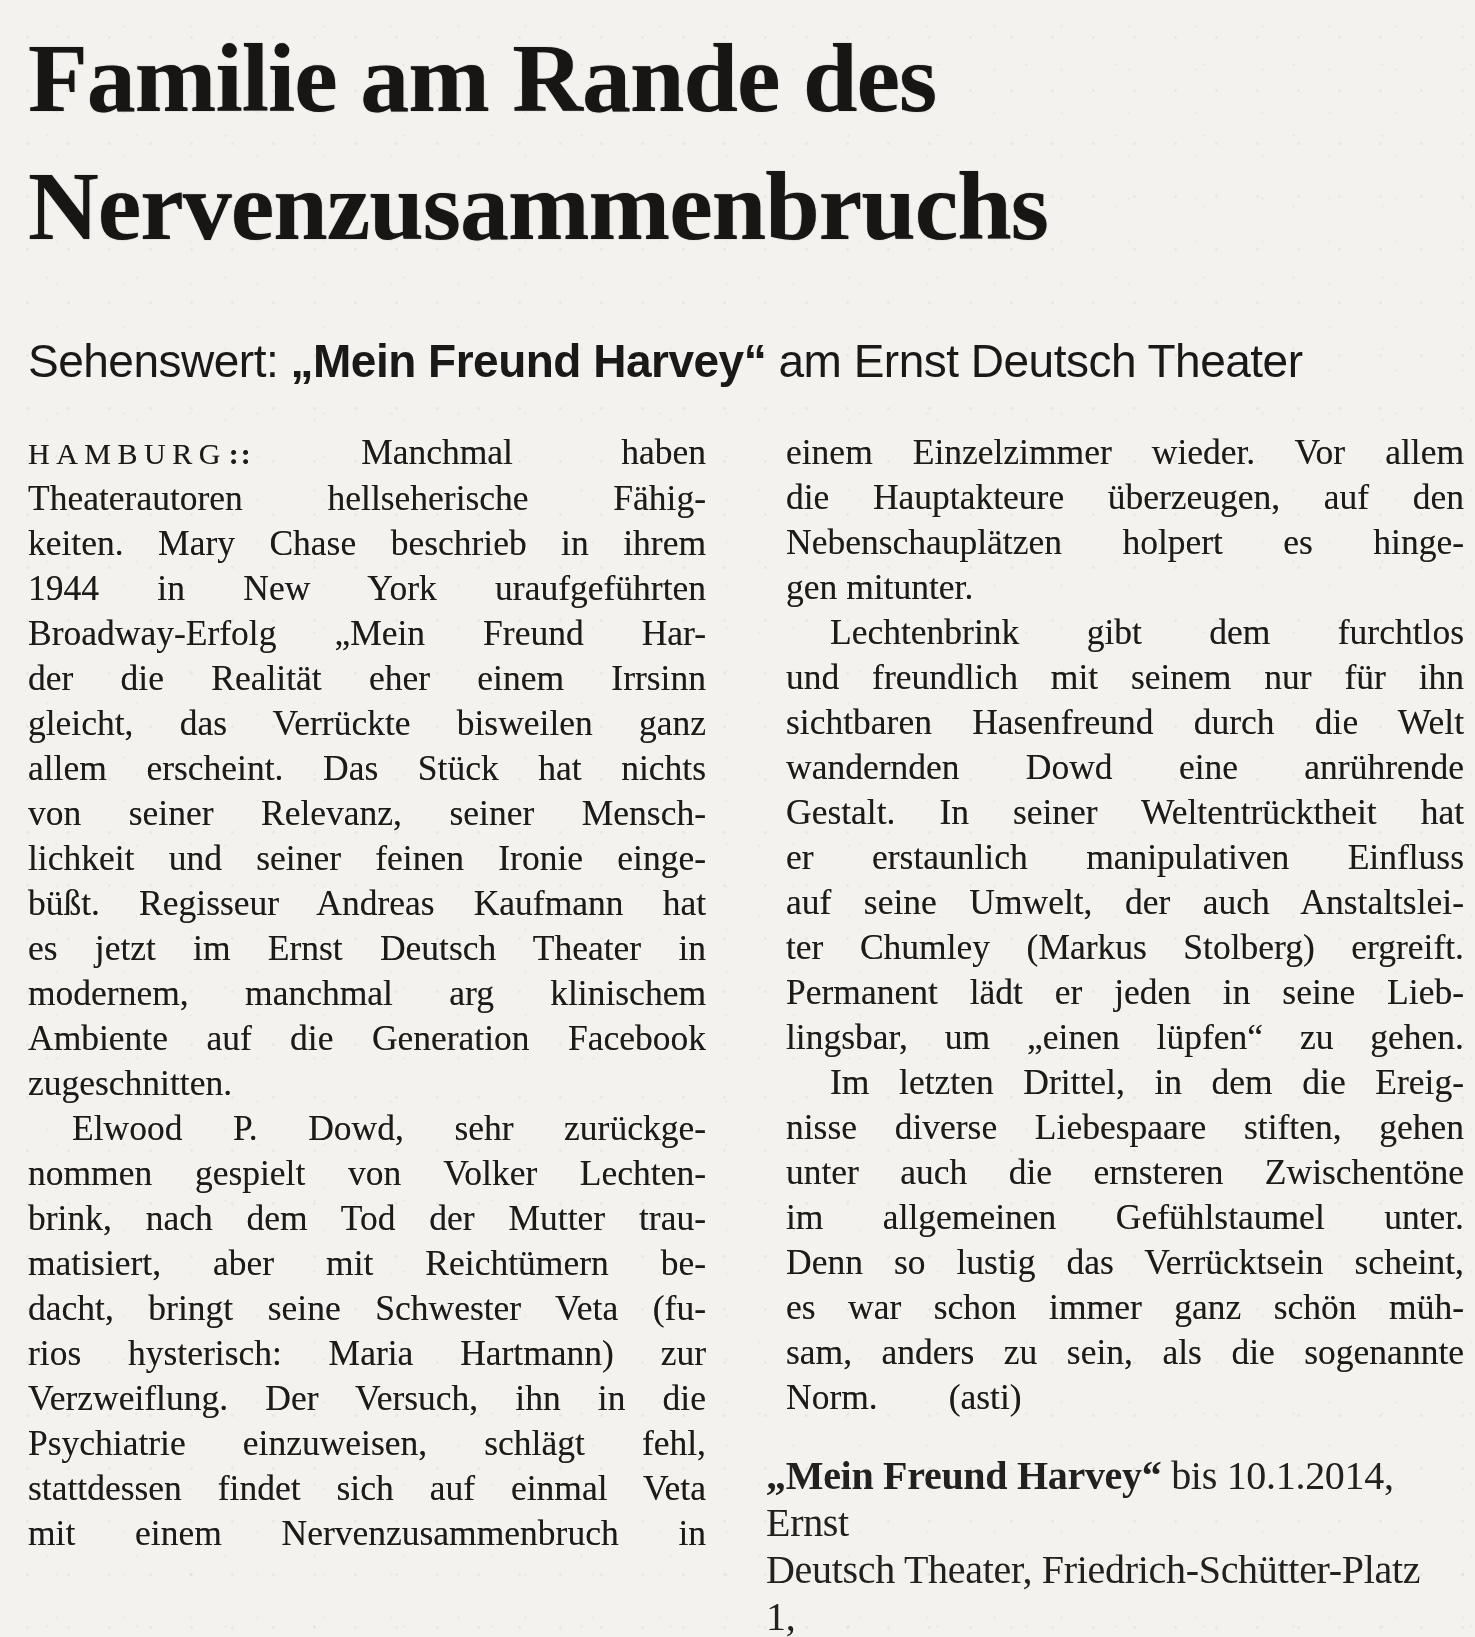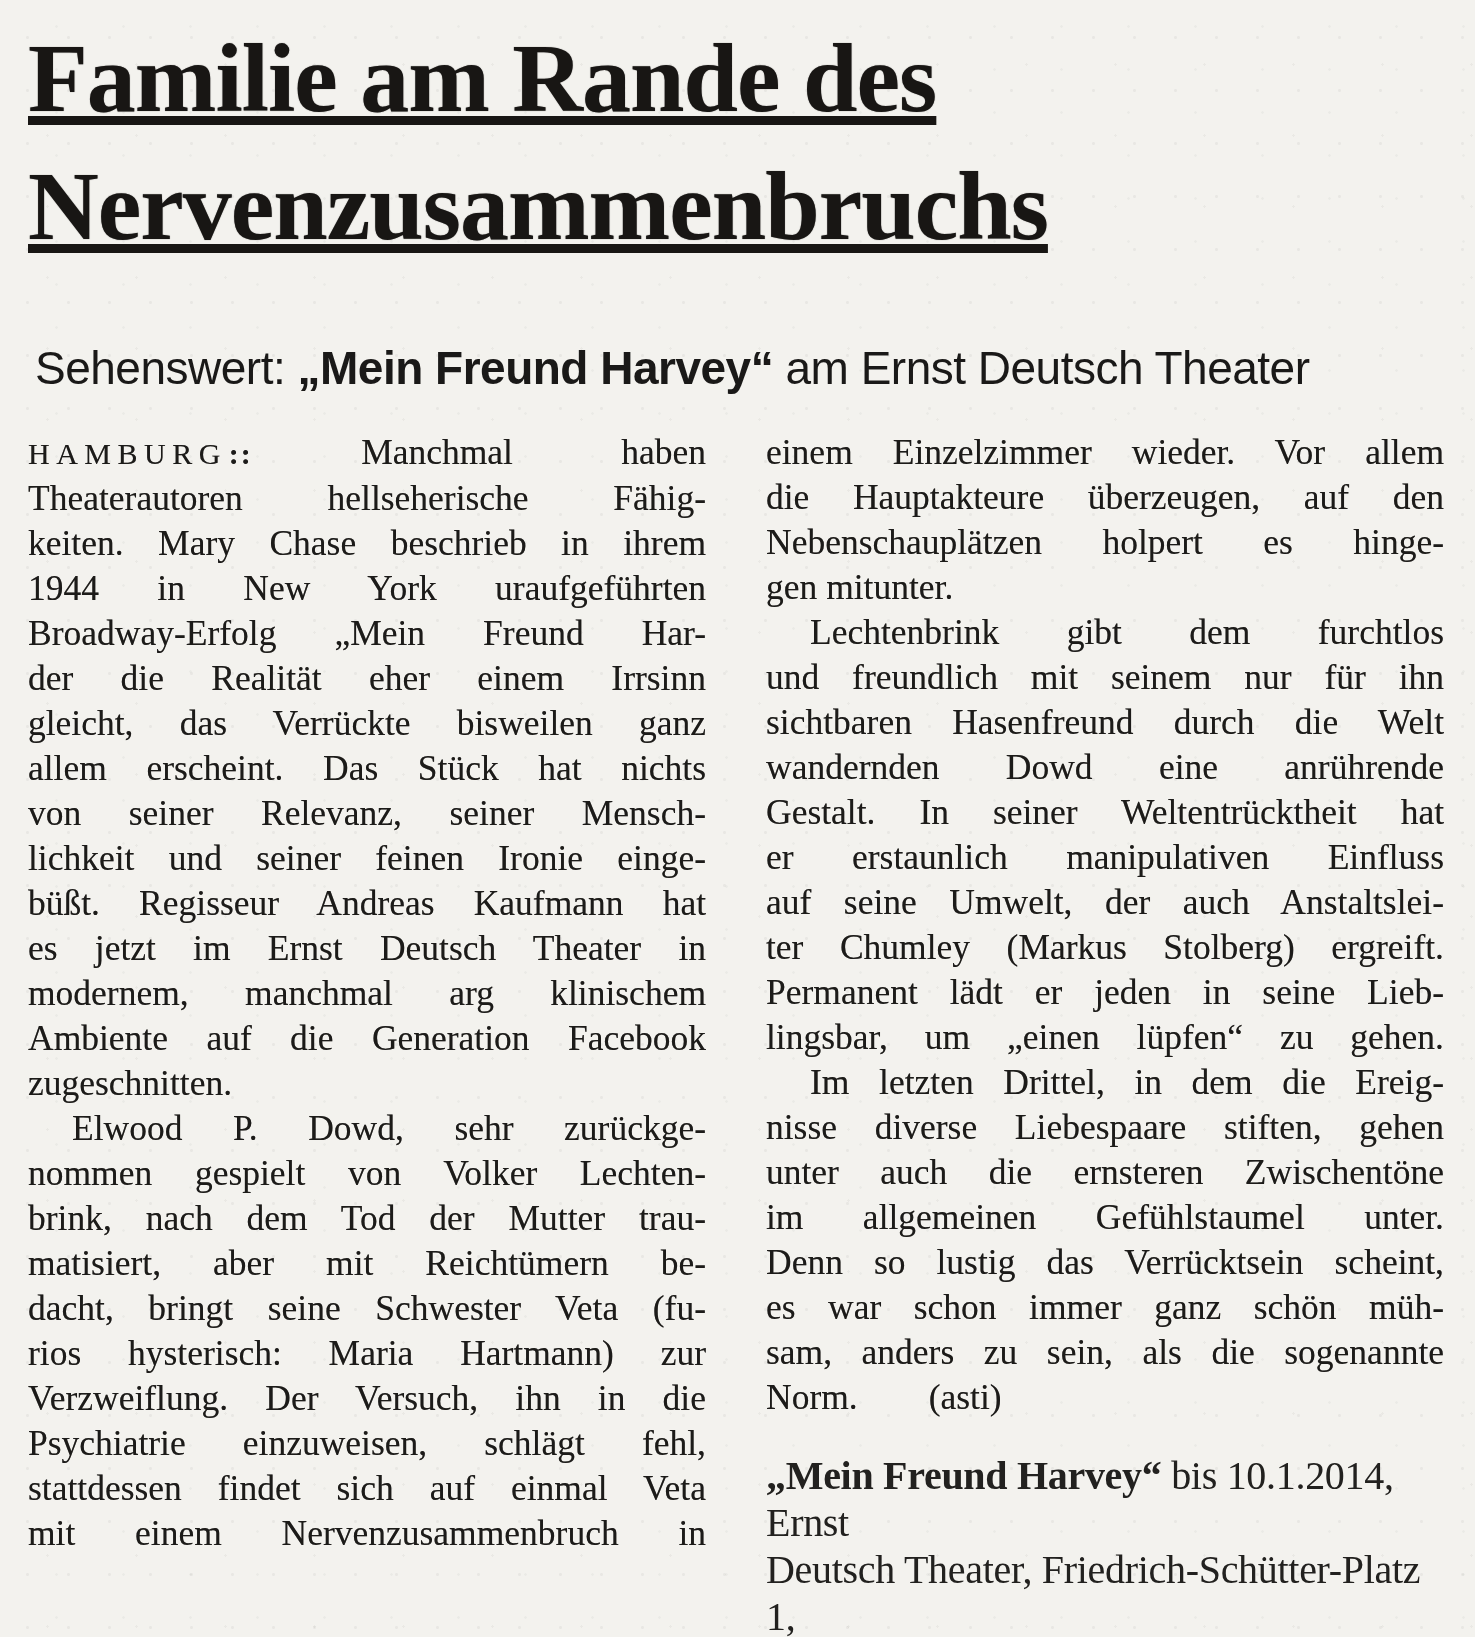--- a/index.html
+++ b/index.html
@@ -17,33 +17,32 @@
     color:#1c1b19;
     font-family:"Liberation Serif", serif;
     overflow:hidden;
   }
   .headline{
     position:absolute;left:28px;top:14px;margin:0;
     width:1200px;
     font-size:98px;line-height:128px;font-weight:700;
     letter-spacing:-1px;color:#181614;
     text-shadow:0 0 1px rgba(20,18,16,.55);
-    text-decoration:underline;
   }
   .hl-line{display:block;}
   .subhead{
-    position:absolute;left:28px;top:333px;margin:7px;
+    position:absolute;left:28px;top:333px;margin:0;
     font-family:"Liberation Sans", sans-serif;
     font-size:46px;line-height:56px;font-weight:400;color:#1a1918;
     letter-spacing:-0.5px;white-space:nowrap;
   }
   .subhead .b{font-weight:700;}
   .columns{
     position:absolute;left:28px;top:430px;
-    display:flex;gap:60px;
+    display:flex;gap:80px;
   }
   .col{width:678px;}
   .line{
     font-size:35.5px;line-height:45px;
     text-align:justify;text-align-last:justify;
     text-shadow:0 0 0.5px rgba(25,23,20,.5);
   }
   .line.end{text-align-last:left;}
   .line.indent{text-indent:44px;}
   .dateline{

